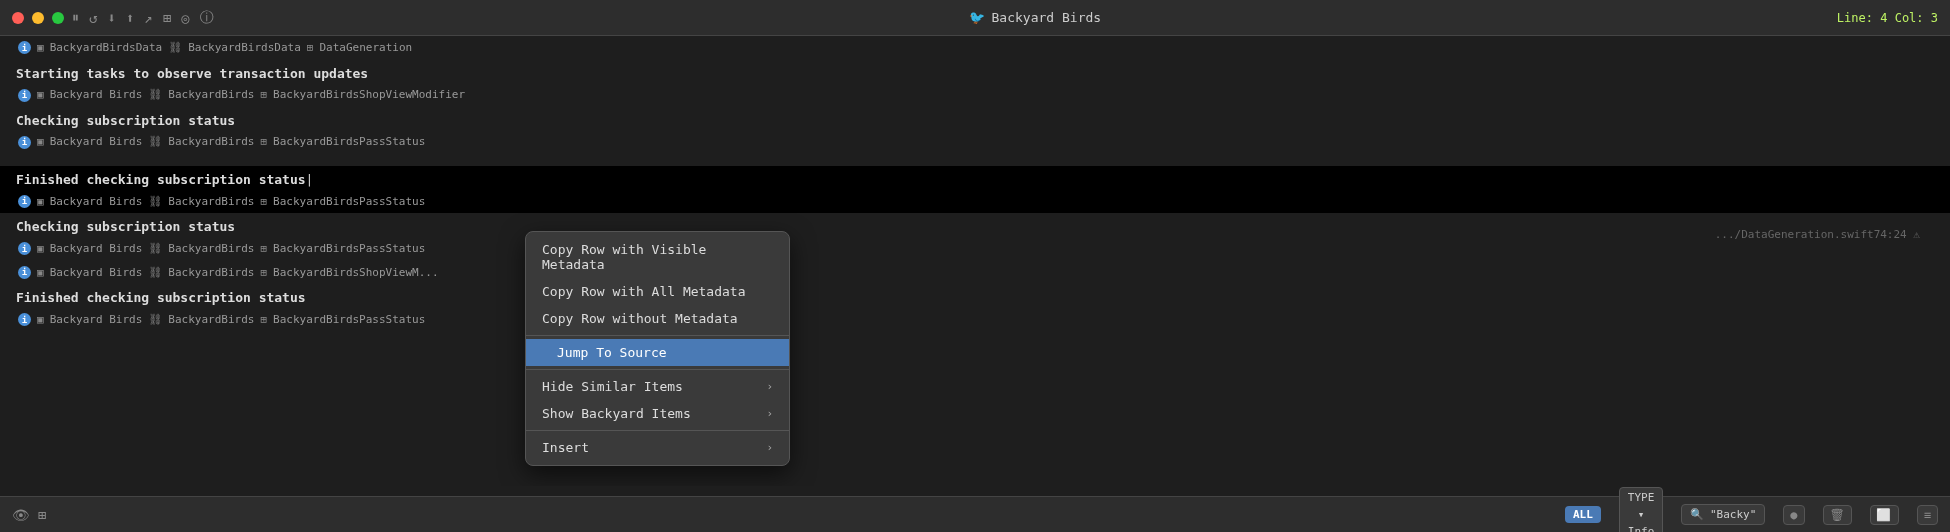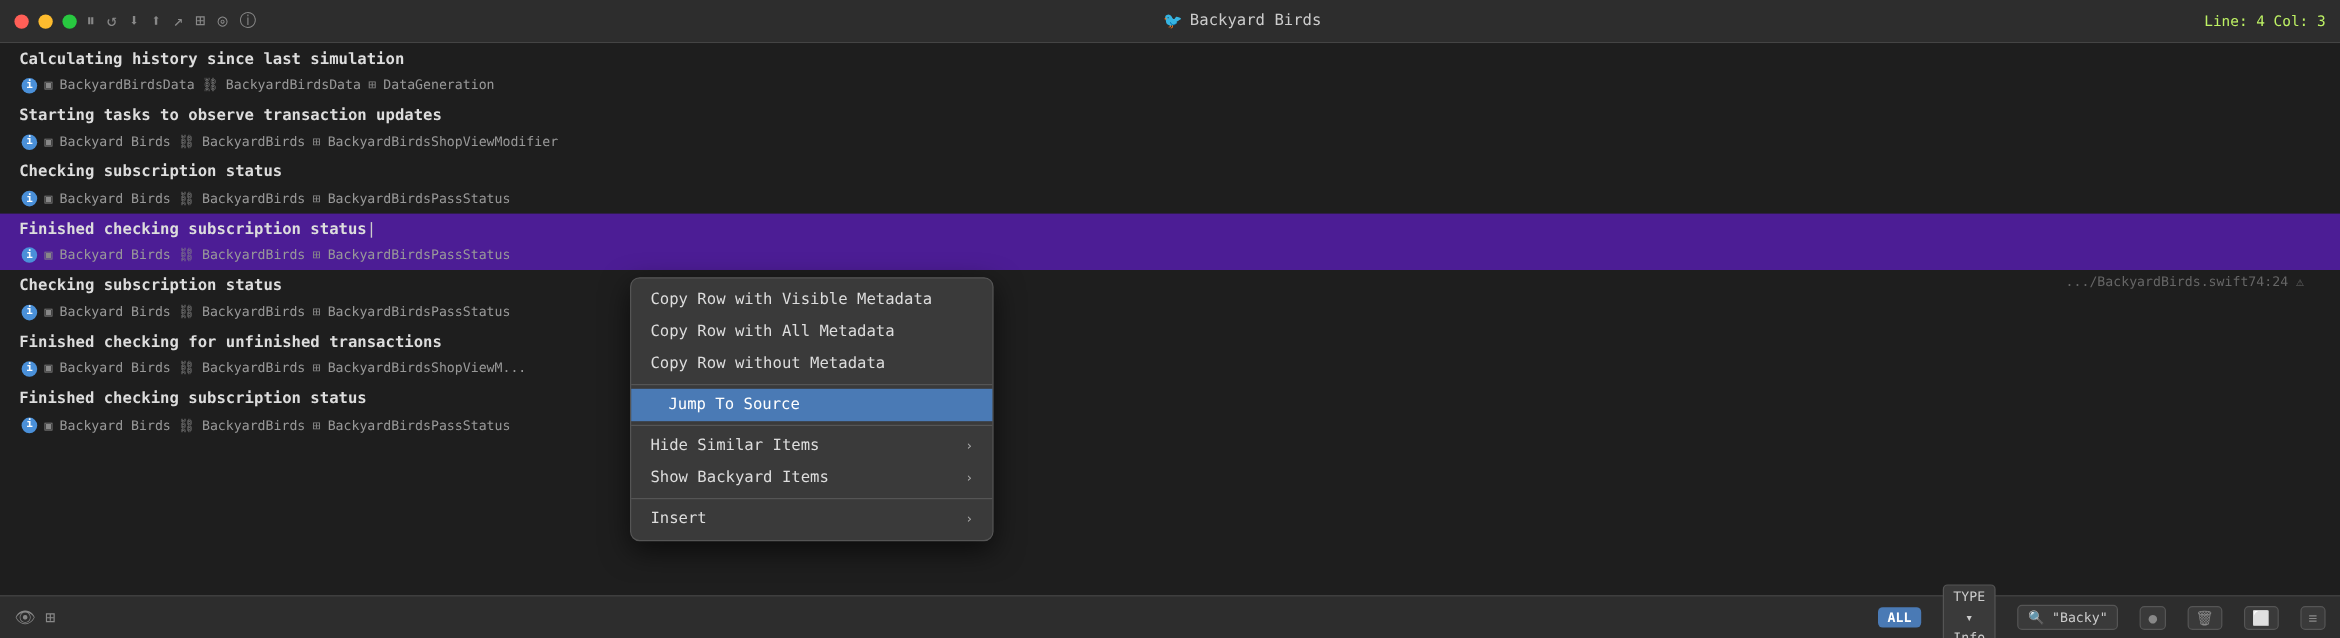--- a/index.html
+++ b/index.html
@@ -104,21 +104,21 @@
       top: 192px;
       color: #666;
       font-size: 11px;
     }
 
     
     .context-menu {
       position: absolute;
       top: 195px;
       left: 525px;
-      width: 303px;
+      width: 265px;
       background: #3a3a3a;
       border: 1px solid #555;
       border-radius: 8px;
       box-shadow: 0 8px 24px rgba(0,0,0,0.6);
       padding: 4px 0;
       z-index: 100;
     }
     .ctx-item {
       display: flex;
       align-items: center;
@@ -232,21 +232,20 @@
     <span class="toolbar-bird-icon">🐦</span>
     <span>Backyard Birds</span>
   </div>
   <div class="toolbar-spacer"></div>
   <div class="line-col">Line: 4  Col: 3</div>
 </div>
 
 <div class="log-area">
 
   <div class="log-entry">
-    <div class="log-title">Calculating history since last simulation</div>
     <div class="log-meta">
       <span class="meta-info-icon">i</span>
       <span class="meta-icon">▣</span>
       <span class="meta-text">BackyardBirdsData</span>
       <span class="meta-icon">⛓</span>
       <span class="meta-text">BackyardBirdsData</span>
       <span class="meta-icon">⊞</span>
       <span class="meta-text">DataGeneration</span>
     </div>
   </div>
@@ -270,49 +269,48 @@
       <span class="meta-info-icon">i</span>
       <span class="meta-icon">▣</span>
       <span class="meta-text">Backyard Birds</span>
       <span class="meta-icon">⛓</span>
       <span class="meta-text">BackyardBirds</span>
       <span class="meta-icon">⊞</span>
       <span class="meta-text">BackyardBirdsPassStatus</span>
     </div>
   </div>
 
-  <div class="log-entry" style="background:#4c1d95;">
+  <div class="log-entry" style="background:#000000;margin-top:12px;">
     <div class="log-title">Finished checking subscription status<span style="color:#ccc; font-weight:normal;">|</span></div>
     <div class="log-meta">
       <span class="meta-info-icon">i</span>
       <span class="meta-icon">▣</span>
       <span class="meta-text">Backyard Birds</span>
       <span class="meta-icon">⛓</span>
       <span class="meta-text">BackyardBirds</span>
       <span class="meta-icon">⊞</span>
       <span class="meta-text">BackyardBirdsPassStatus</span>
     </div>
   </div>
-  <div class="file-ref">.../BackyardBirds.swift74:24 ⚠</div>
+  <div class="file-ref">.../DataGeneration.swift74:24 ⚠</div>
 
   <div class="log-entry">
     <div class="log-title">Checking subscription status</div>
     <div class="log-meta">
       <span class="meta-info-icon">i</span>
       <span class="meta-icon">▣</span>
       <span class="meta-text">Backyard Birds</span>
       <span class="meta-icon">⛓</span>
       <span class="meta-text">BackyardBirds</span>
       <span class="meta-icon">⊞</span>
       <span class="meta-text">BackyardBirdsPassStatus</span>
     </div>
   </div>
 
   <div class="log-entry">
-    <div class="log-title">Finished checking for unfinished transactions</div>
     <div class="log-meta">
       <span class="meta-info-icon">i</span>
       <span class="meta-icon">▣</span>
       <span class="meta-text">Backyard Birds</span>
       <span class="meta-icon">⛓</span>
       <span class="meta-text">BackyardBirds</span>
       <span class="meta-icon">⊞</span>
       <span class="meta-text">BackyardBirdsShopViewM...</span>
     </div>
   </div>

